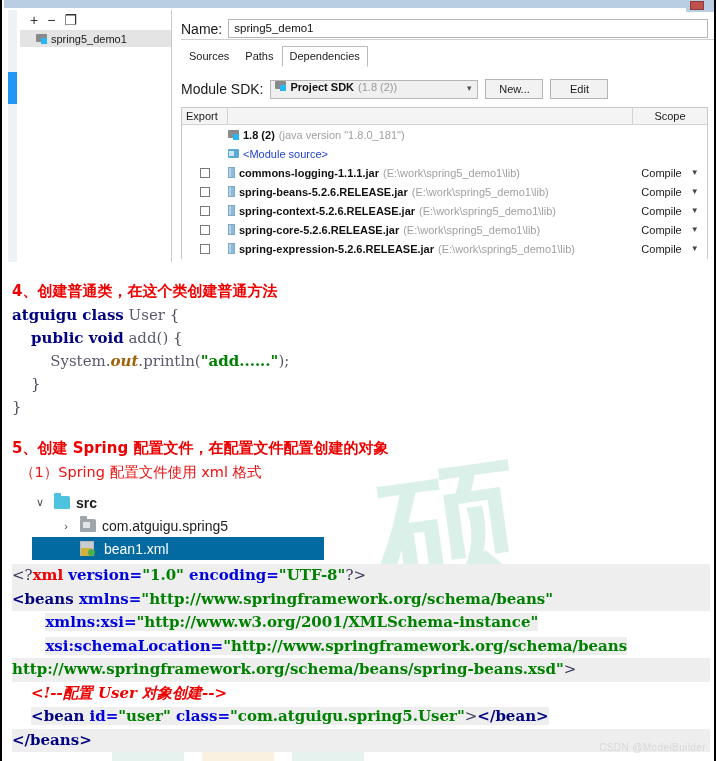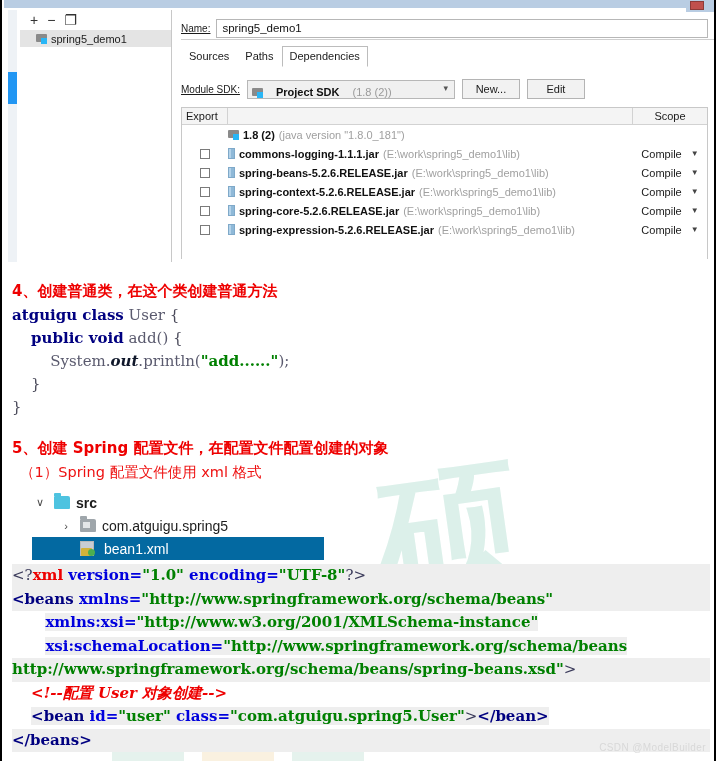--- a/index.html
+++ b/index.html
@@ -138,24 +138,23 @@
     background: #ffffff;
     padding: 6px 0 0 0;
   }
   .row-name {
     display: flex;
     align-items: center;
     padding: 3px 8px 3px 8px;
     gap: 6px;
   }
   .lbl {
-    font-size: 10px;
+    font-size: 14px;
     color: #1a1a1a;
     white-space: nowrap;
-    text-decoration: underline;
   }
   .name-input {
     flex: 1 1 auto;
     height: 19px;
     border: 1px solid #b7b7b7;
     background: #fff;
     font-size: 11.5px;
     color: #111;
     padding: 0 5px;
     line-height: 17px;
@@ -200,22 +199,22 @@
     gap: 7px;
     margin: 12px 0 0 8px;
     padding-right: 8px;
   }
   .combo {
     width: 208px;
     height: 19px;
     border: 1px solid #b7b7b7;
     background: #f0f0f0;
     display: flex;
-    align-items: flex-end;
-    gap: 13px;
+    align-items: flex-start;
+    gap: 4px;
     padding: 0 4px;
     position: relative;
   }
   .combo .caret {
     position: absolute;
     right: 6px; top: 50%;
     transform: translateY(-60%);
     color: #555;
     font-size: 9px;
   }
@@ -381,21 +380,21 @@
     font-family: "DejaVu Serif", serif;
     font-size: 15px;
     line-height: 23px;
     color: #333333;
     margin: 2px 0 0 2px;
     white-space: pre;
   }
   .kw { color: #000080; font-weight: bold; }
   .typ { color: #5a5a6e; }
   .str { color: #008000; font-weight: bold; }
-  .ital { color: #0f172a; font-weight: bold; font-style: italic; }
+  .ital { color: #a16207; font-weight: bold; font-style: italic; }
   .pln { color: #4a4a5a; }
 
   
   .ftree {
     margin: 8px 0 0 22px;
     position: relative;
     width: 300px;
   }
   .ft-row {
     display: flex;
@@ -544,20 +543,28 @@
       <div class="dep-row">
         <div class="dep-export"></div>
         <div class="dep-main">
           <span class="sdk-row-ico"></span>
           <span class="dep-name">1.8 (2)</span>
           <span class="dep-path">(java version "1.8.0_181")</span>
         </div>
         <div class="dep-scope"></div>
       </div>
 
+      <div class="dep-row">
+        <div class="dep-export"></div>
+        <div class="dep-main">
+          <span class="src-ico"></span>
+          <span class="blue-text">&lt;Module source&gt;</span>
+        </div>
+        <div class="dep-scope"></div>
+      </div>
 
       <div class="dep-row">
         <div class="dep-export">
             <span class="cbx"></span>
           </div>
         <div class="dep-main">
           <span class="jar-ico"></span>
           <span class="dep-name">commons-logging-1.1.1.jar</span>
           <span class="dep-path">(E:\work\spring5_demo1\lib)</span>
         </div>

